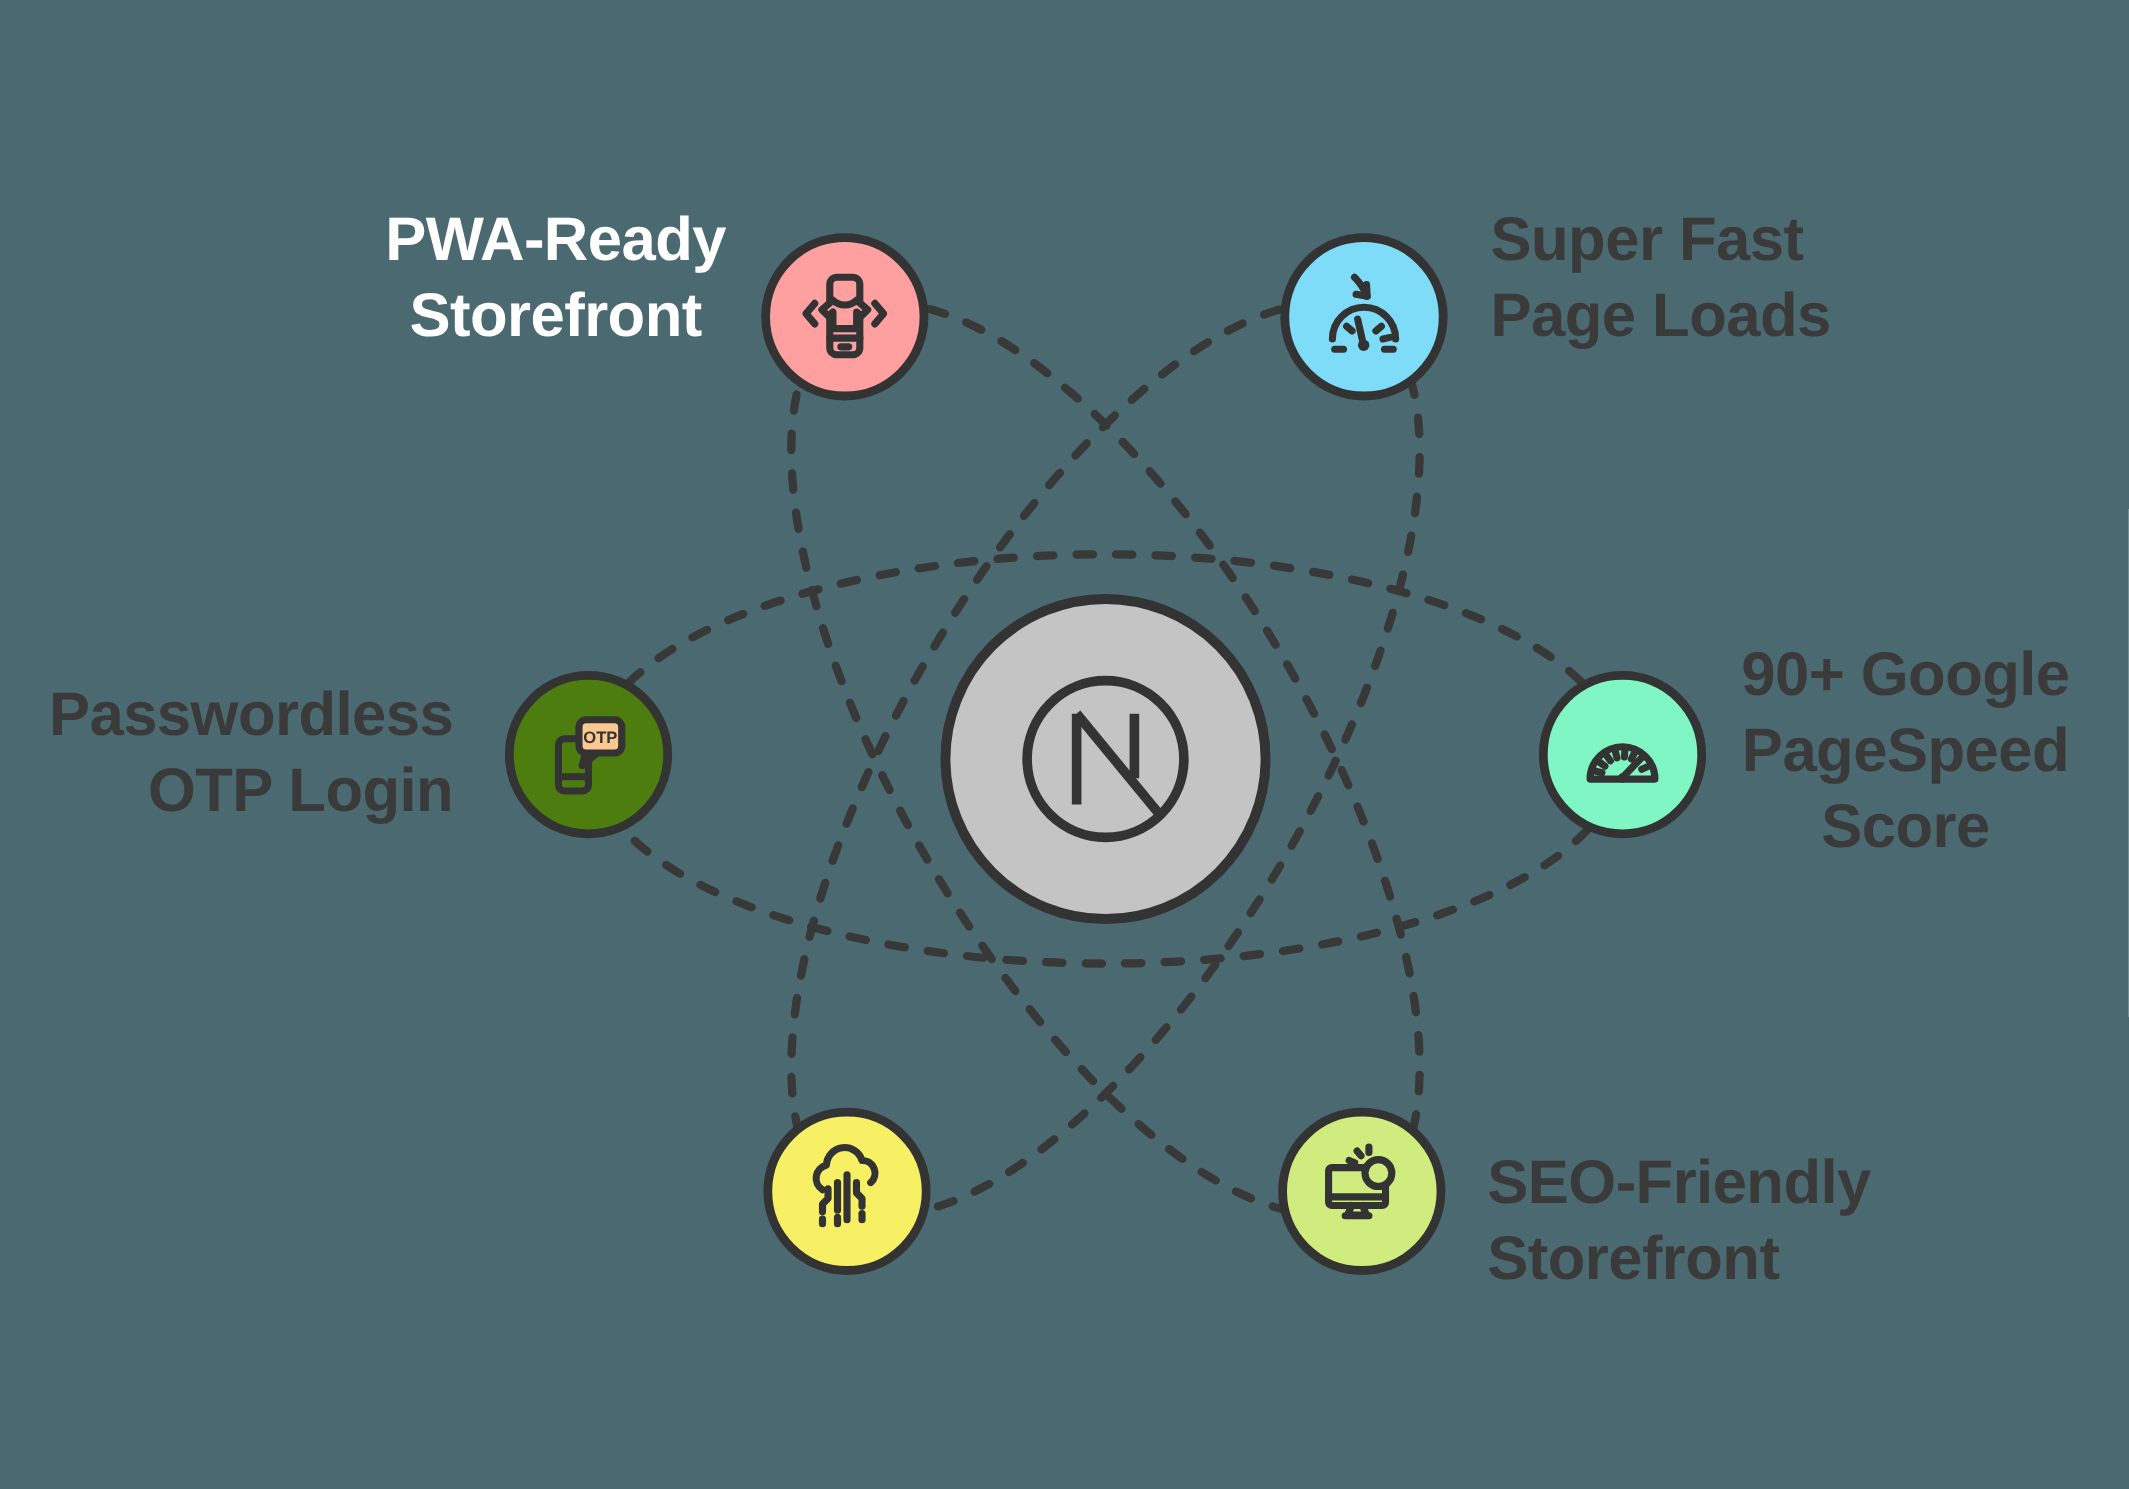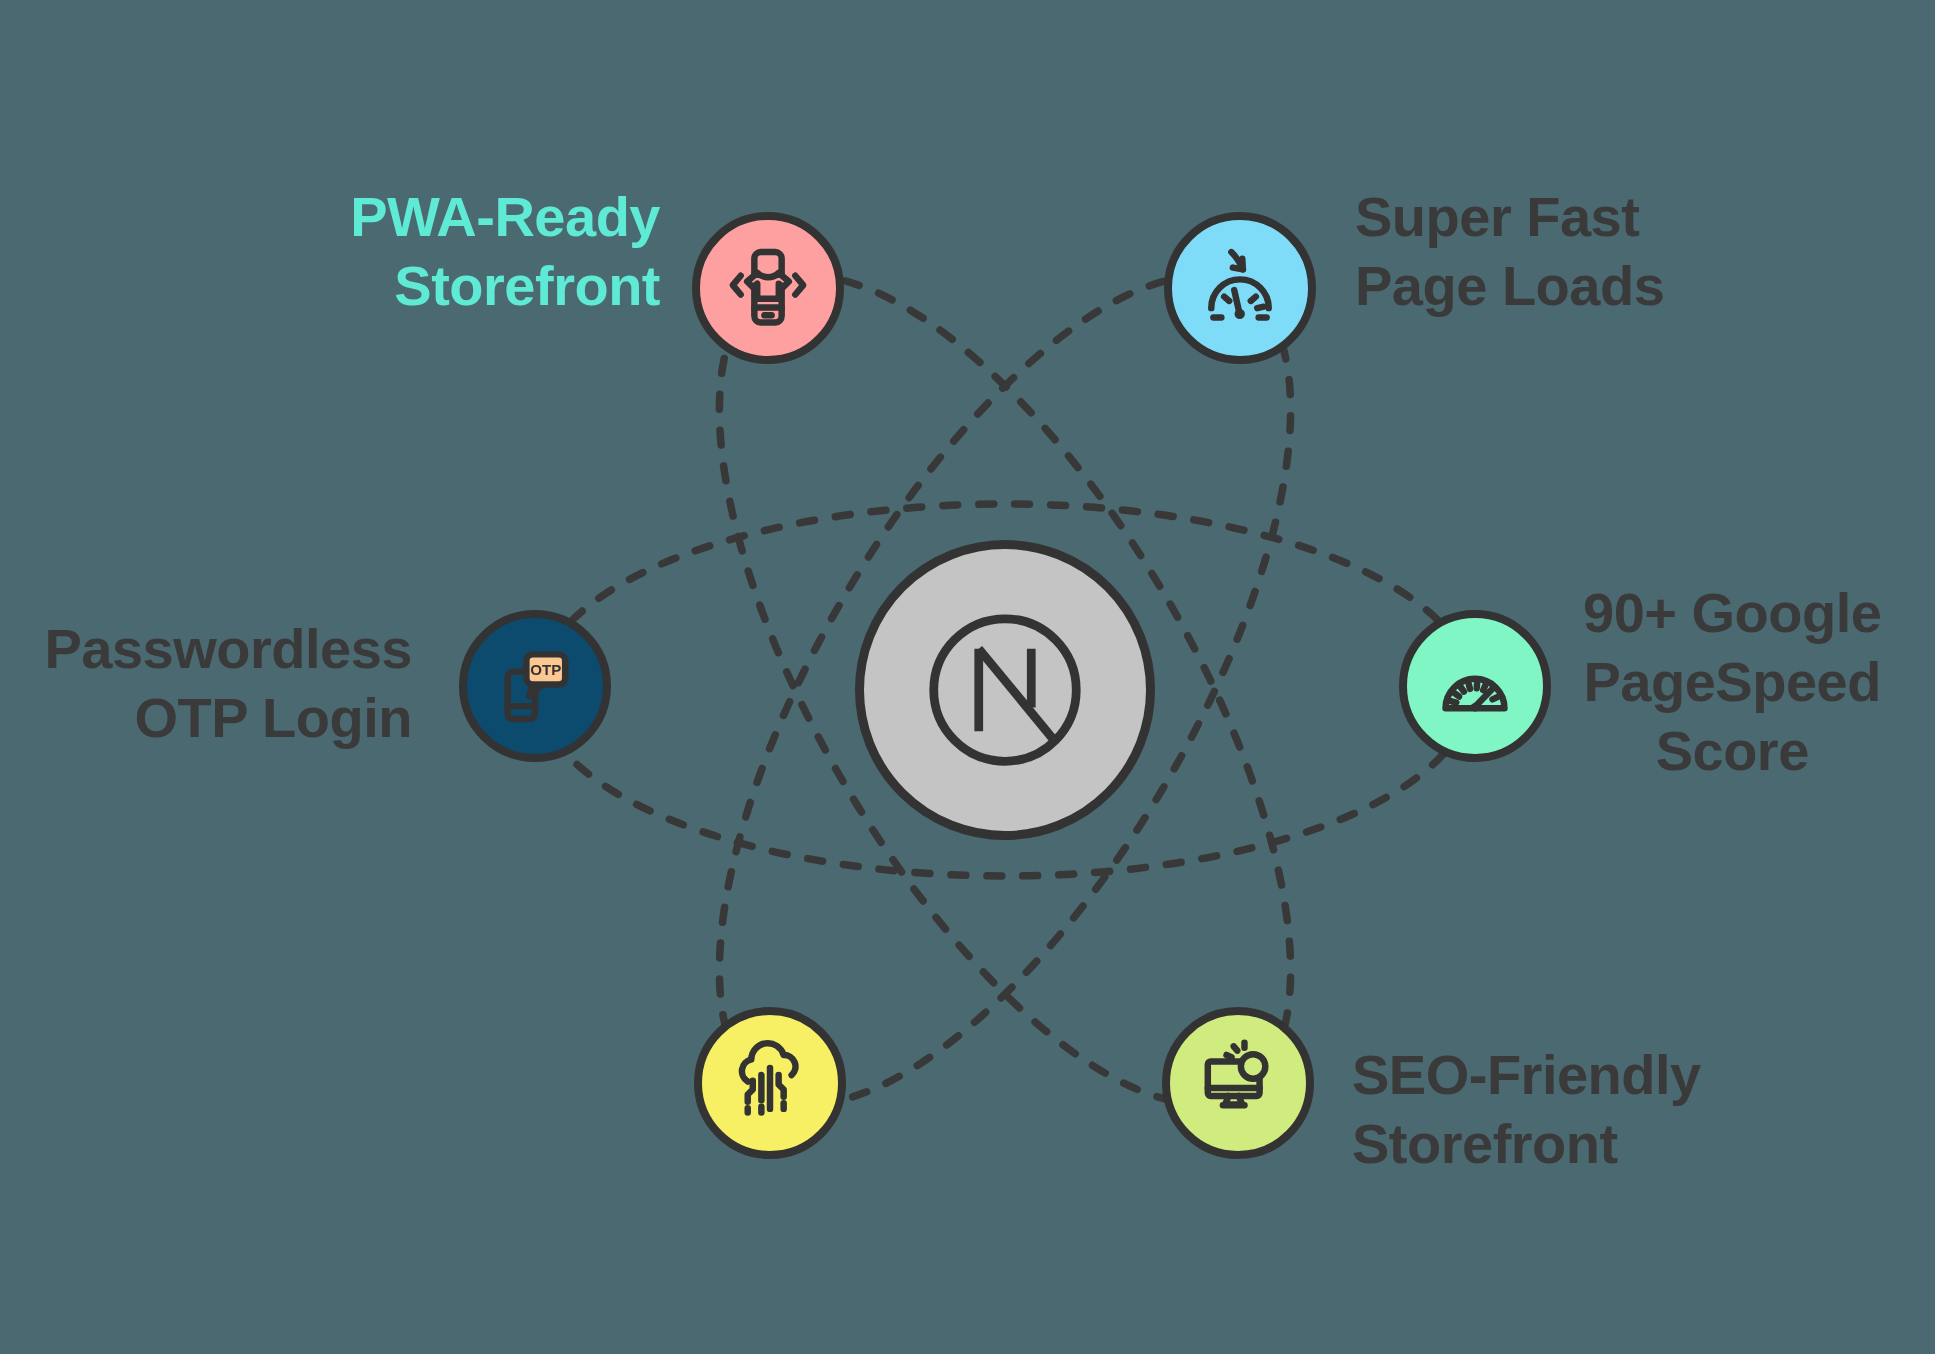--- a/index.html
+++ b/index.html
@@ -101,21 +101,21 @@
       <path class="icon-stroke" d="M21 38 L24.5 41"></path>
       <path class="icon-stroke" d="M43 38 L39.5 41"></path>
       <path class="icon-stroke" d="M48.5 45 L44 46"></path>
       <path class="icon-stroke" d="M13.5 52.5 H19"></path>
       <path class="icon-stroke" d="M45 52.5 H50.5"></path>
       <path class="icon-stroke" d="M31.5 49 L28 33.5"></path>
       <circle class="icon-solid" cx="31.8" cy="50" r="3.6"></circle>
     </svg>
   </div>
 
-  <div class="node" id="node-otp" style="background: #0c4a6e; color: rgb(252, 199, 145);">
+  <div class="node" id="node-otp" style="background: #4d7c0f; color: rgb(252, 199, 145);">
     <svg width="92" height="92" viewBox="0 0 64 64">
       <rect class="icon-stroke" x="13" y="22" width="19" height="33" rx="4"></rect>
       <path class="icon-stroke" d="M13 46 H32"></path>
       <path class="icon-fill-accent" d="M30.5 30 L28 39 L38.5 30"></path>
       <rect class="icon-fill-accent" x="26" y="10" width="27" height="21" rx="4.5"></rect>
       <text class="otp-text" x="39.5" y="24.5" text-anchor="middle">OTP</text>
     </svg>
   </div>
 
   <div class="node" id="node-pagespeed" style="background: rgb(127, 246, 196); color: rgb(127, 246, 196);">
@@ -152,21 +152,21 @@
       <path class="icon-stroke" d="M11 35.5 H47"></path>
       <path class="icon-stroke" d="M25.5 41 L23 47 H35 L32.5 41"></path>
       <path class="icon-stroke" d="M21.5 47.5 H36.5"></path>
       <circle class="icon-fill-accent" cx="42.5" cy="20.5" r="8.5"></circle>
       <path class="icon-stroke" d="M31.5 9.5 L29 6.5"></path>
       <path class="icon-stroke" d="M36.5 7.5 V4"></path>
       <path class="icon-stroke" d="M27.5 14 L24 12.5"></path>
     </svg>
   </div>
 
-  <div class="label align-right" id="label-pwa" style="color: #5eead4;">PWA-Ready
+  <div class="label align-right" id="label-pwa" style="color: #ffffff; text-align: center;">PWA-Ready
 Storefront</div>
   <div class="label align-left" id="label-speed" style="color: rgb(58, 58, 58);">Super Fast
 Page Loads</div>
   <div class="label align-right" id="label-otp" style="color: rgb(58, 58, 58);">Passwordless
 OTP Login</div>
   <div class="label align-left" id="label-pagespeed" style="color: rgb(58, 58, 58);">90+ Google
 PageSpeed
 Score</div>
   <div class="label align-left" id="label-seo" style="color: rgb(58, 58, 58);">SEO-Friendly
 Storefront</div>

